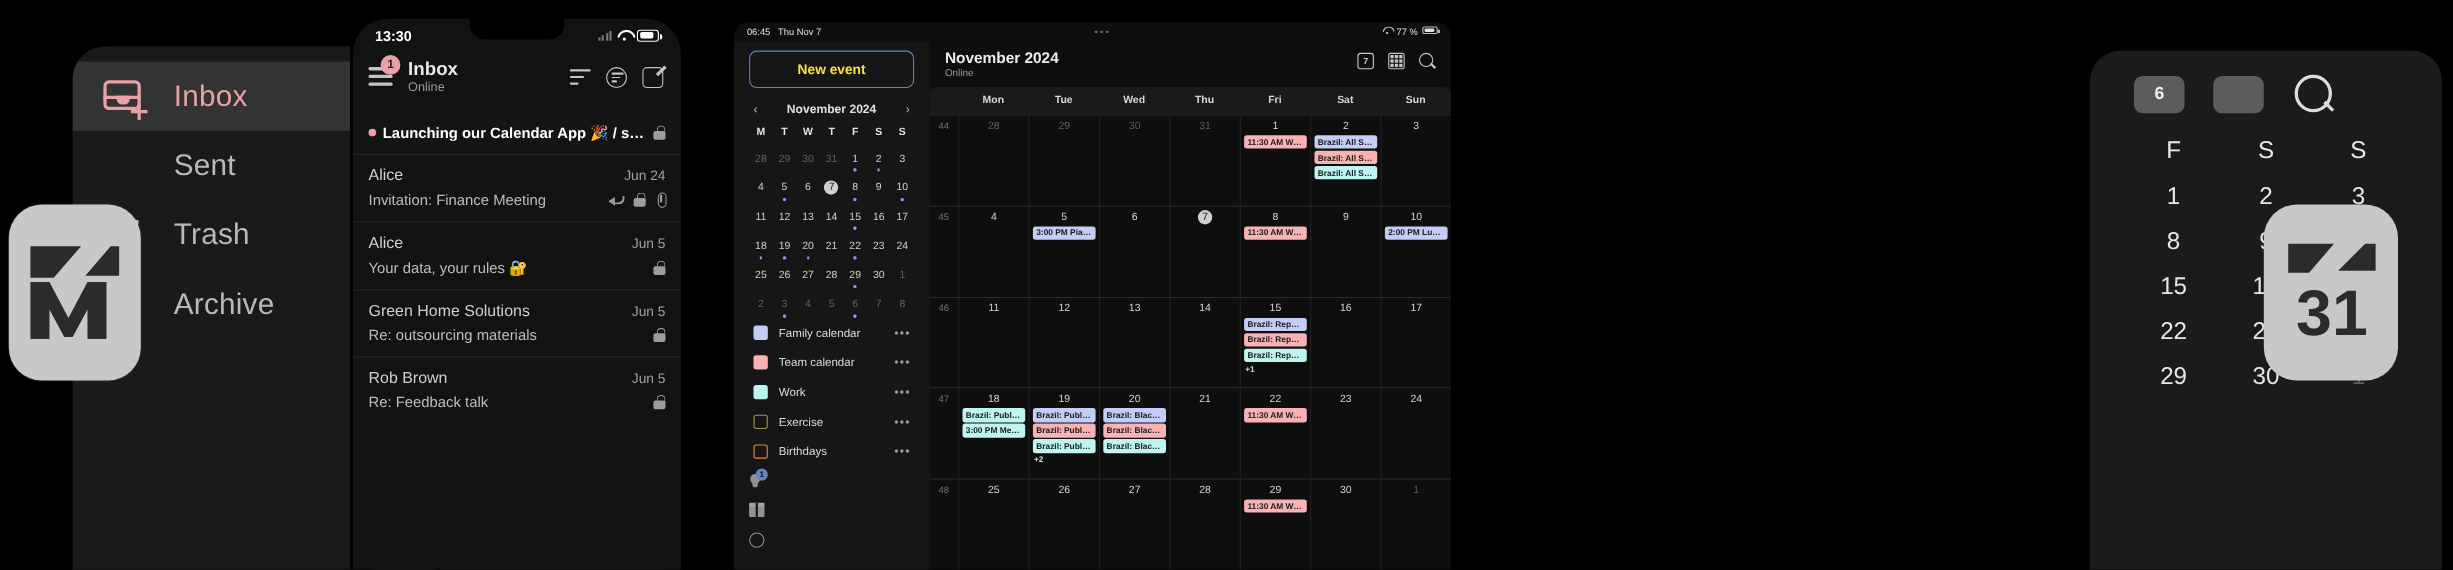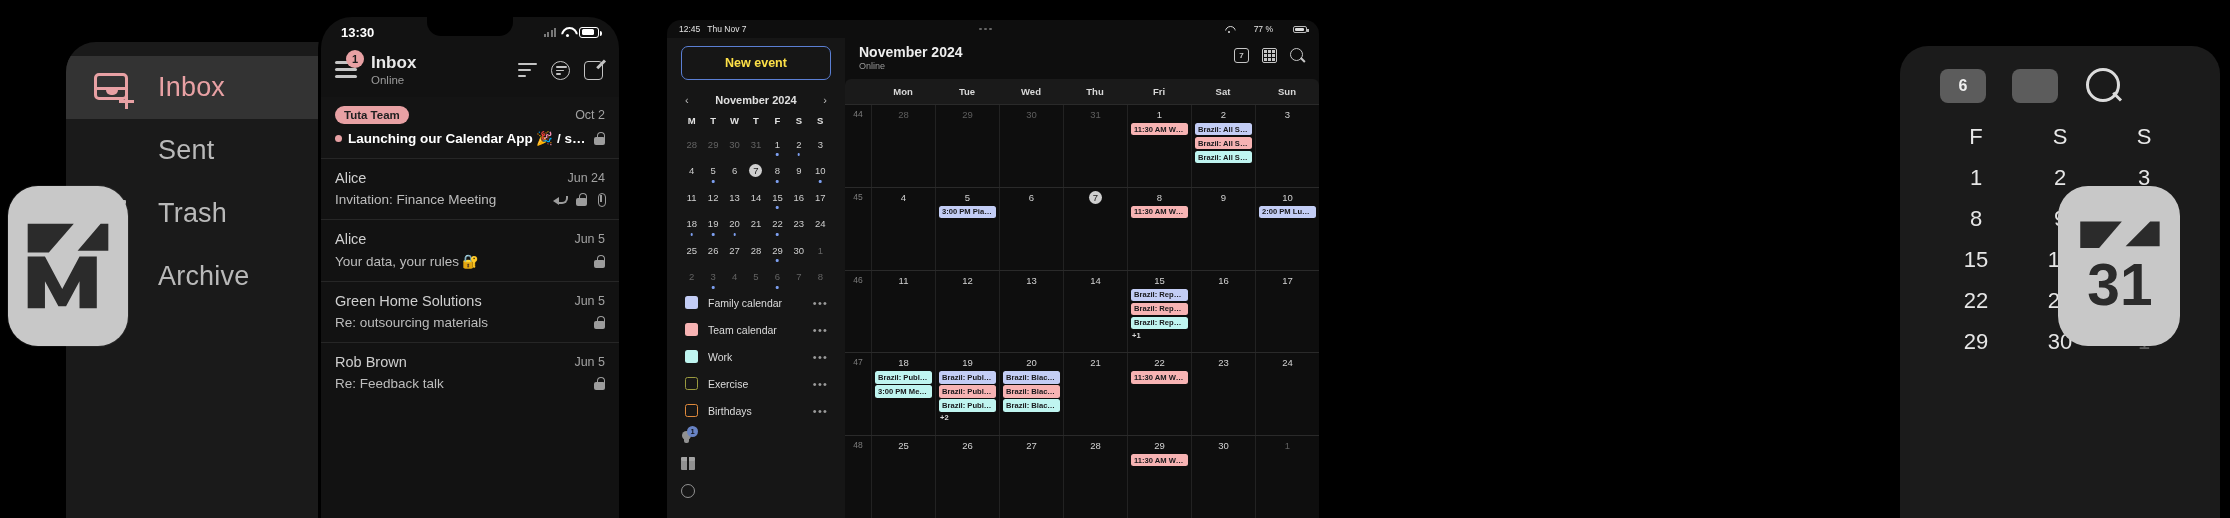--- a/index.html
+++ b/index.html
@@ -165,21 +165,21 @@
   #tablet {
     left: 655px; top: 8px; width: 676px; height: 510px;
     border-radius: 26px 26px 0 0; background:#0e0e0e; z-index:3;
     border: 12px solid #000; border-bottom: none;
   }
   .tb-status { height:18px; display:flex; align-items:center; justify-content:space-between;
     padding:0 12px; color:#e4e4e4; font-size:8.5px; }
   .tb-status .mid { display:flex; gap:2.5px; }
   .tb-status .mid b { width:2.5px;height:2.5px;border-radius:50%;background:#666;display:block;}
   .tb-status .l { display:flex; gap:7px; align-items:center; }
-  .tb-status .r { display:flex; gap:20px; align-items:center; }
+  .tb-status .r { display:flex; gap:4px; align-items:flex-start; }
   .mini-batt{width:14px;height:7px;border:1px solid #bbb;border-radius:2px;position:relative;}
   .mini-batt:after{content:"";position:absolute;right:-2.5px;top:2px;width:1.5px;height:3px;background:#bbb;}
   .mini-batt i{position:absolute;left:1px;top:1px;bottom:1px;width:75%;background:#ddd;border-radius:1px;display:block;}
   .mini-wifi{width:9px;height:7px;position:relative;}
   .mini-wifi:before{content:"";position:absolute;left:0;top:0;width:9px;height:9px;border:1.4px solid #ddd;
     border-radius:50%;clip-path:polygon(0 0,100% 0,100% 45%,0 45%);}
   .mini-wifi:after{content:"";position:absolute;left:3.4px;top:5px;width:2.2px;height:2.2px;background:#ddd;border-radius:50%;}
 
   .tb-body { display:flex; height: calc(100% - 18px); }
 
@@ -377,24 +377,20 @@
             <i></i>
             <i></i>
             <i></i>
           </div>
         <div class="ic-compose"></div>
       </div>
     </div>
 
     <div id="mail-rows">
         <div class="mail-row featured">
-          <div class="mr-top">
-            <span class="chip">Tuta Team</span>
-            <span class="date">Oct 2</span>
-          </div>
           <div class="mr-bot">
             <div style="display: flex; align-items: center; min-width: 0px; flex: 1 1 auto;">
               <span class="dot-unread"></span>
               <span class="subject unread">Launching our Calendar App 🎉 / s.u. für ...</span>
             </div>
             <div class="mr-icons">
               <span class="mi mi-lock"></span>
             </div>
           </div>
         </div>
@@ -456,21 +452,21 @@
             </div>
           </div>
         </div>
       </div>
   </div>
 
   <div class="device" id="tablet">
 
     <div class="tb-status">
       <div class="l">
-        <span>12:45</span>
+        <span>06:45</span>
         <span>Thu Nov 7</span>
       </div>
       <div class="mid">
           <b></b>
           <b></b>
           <b></b>
         </div>
       <div class="r">
         <div class="mini-wifi"></div>
         <span>77 %</span>

